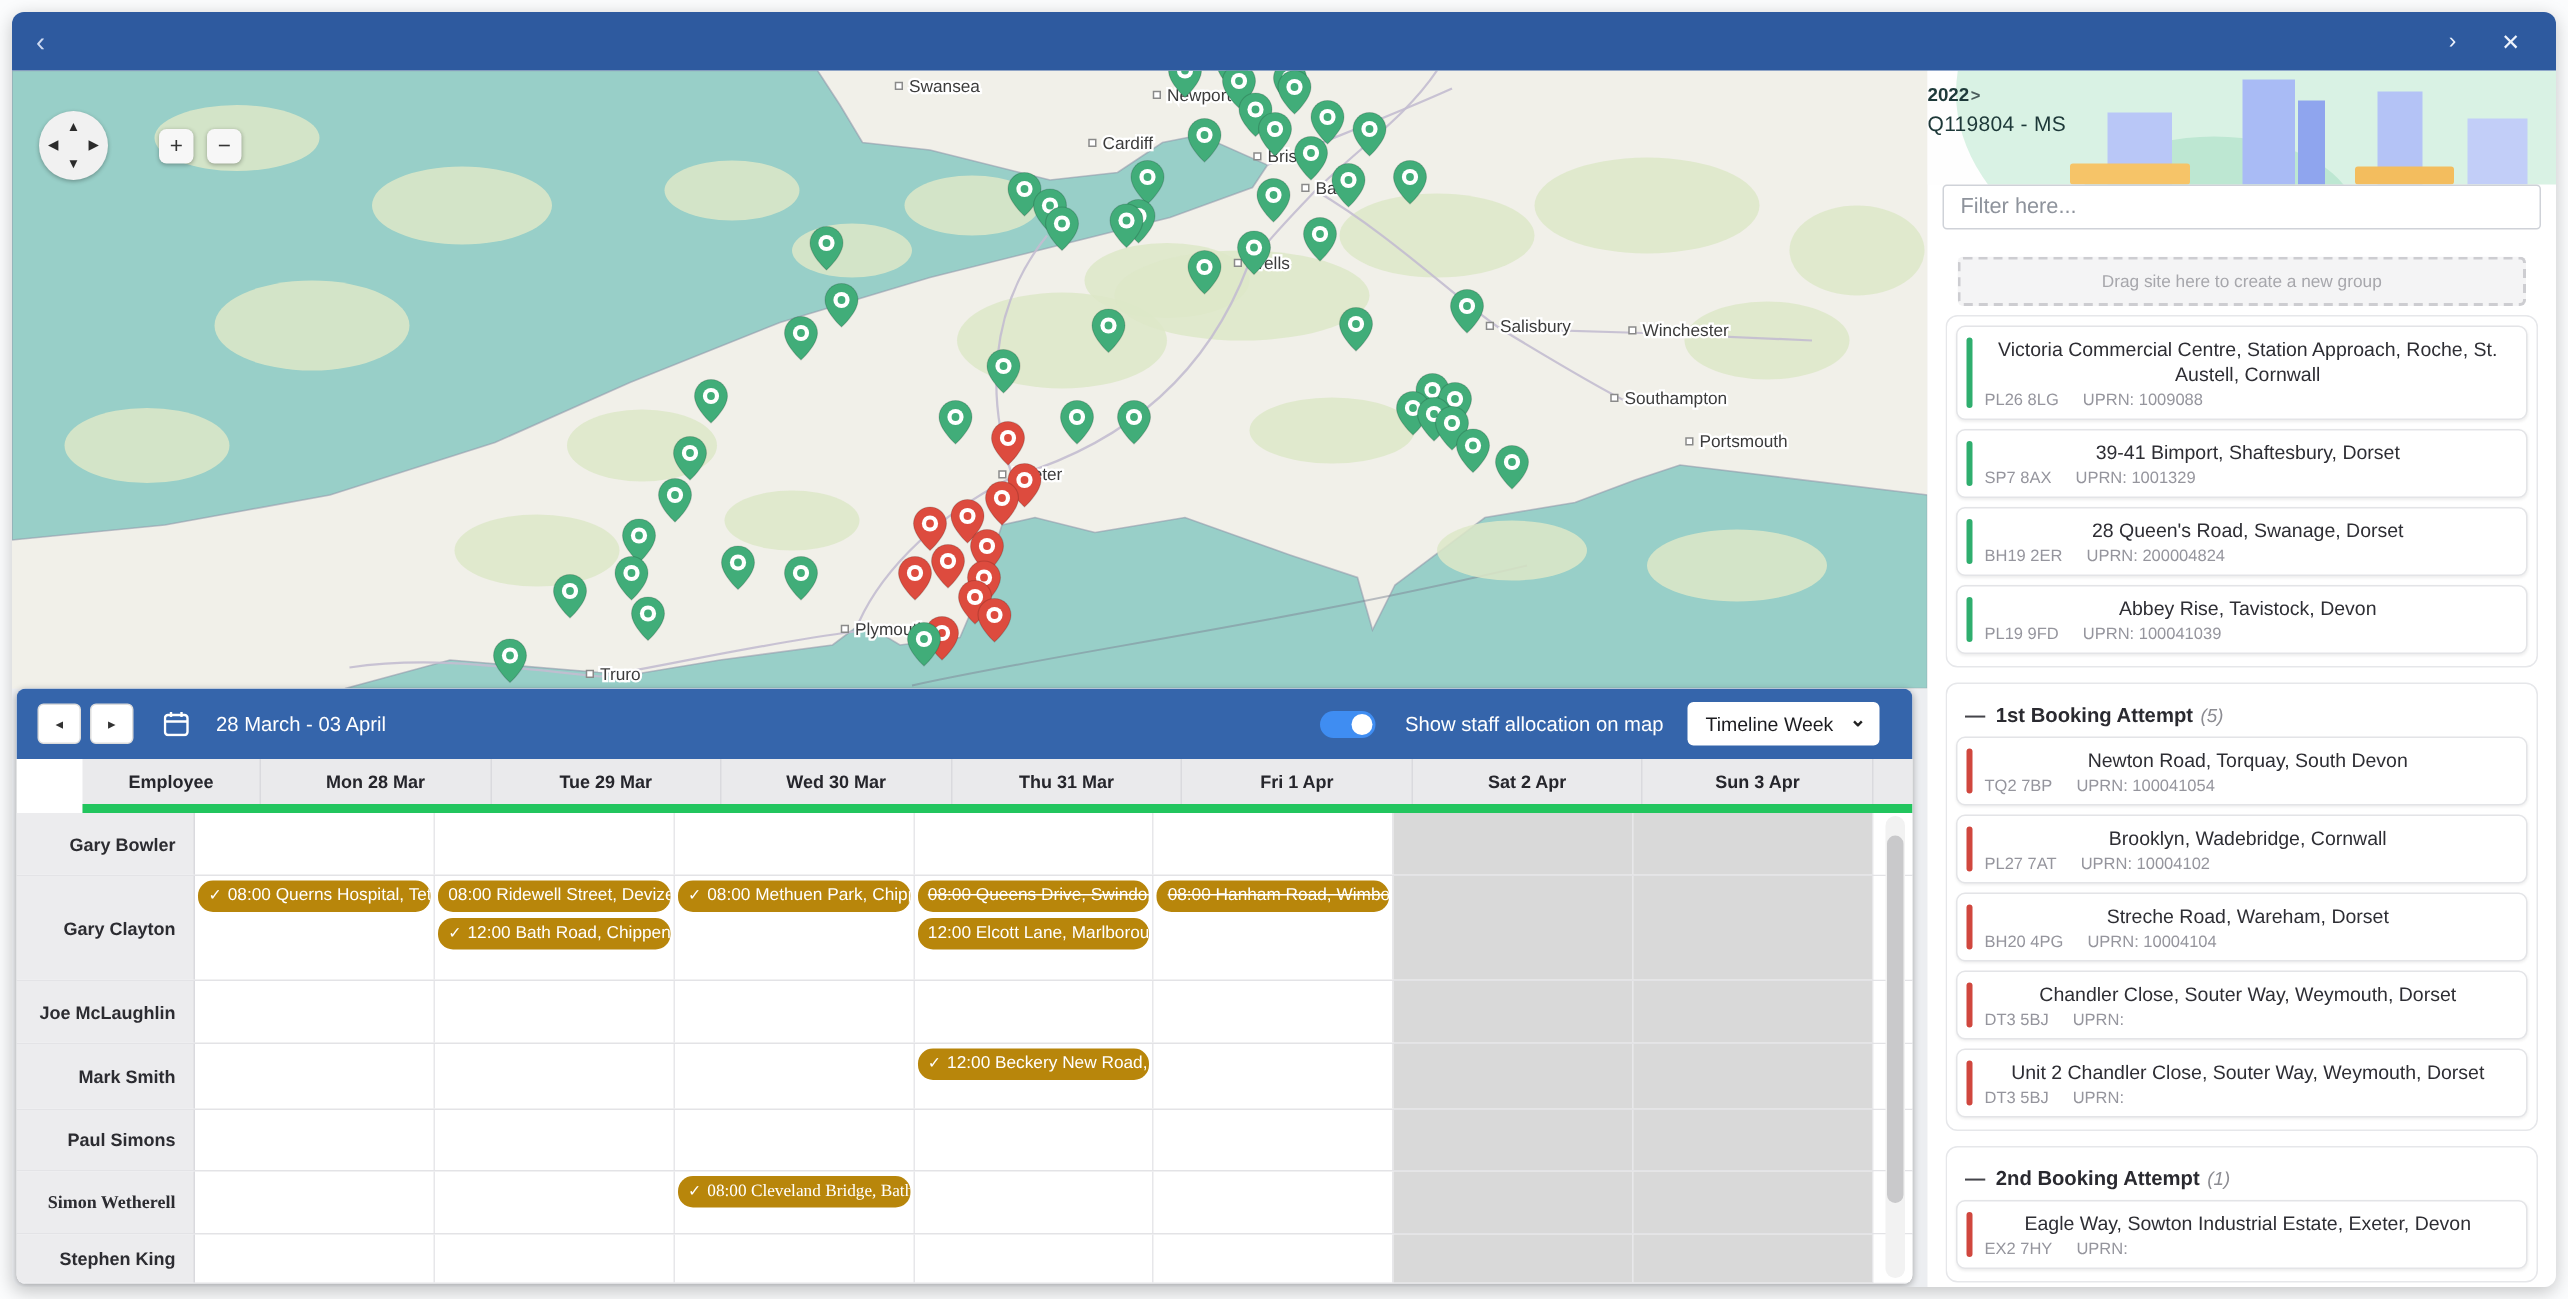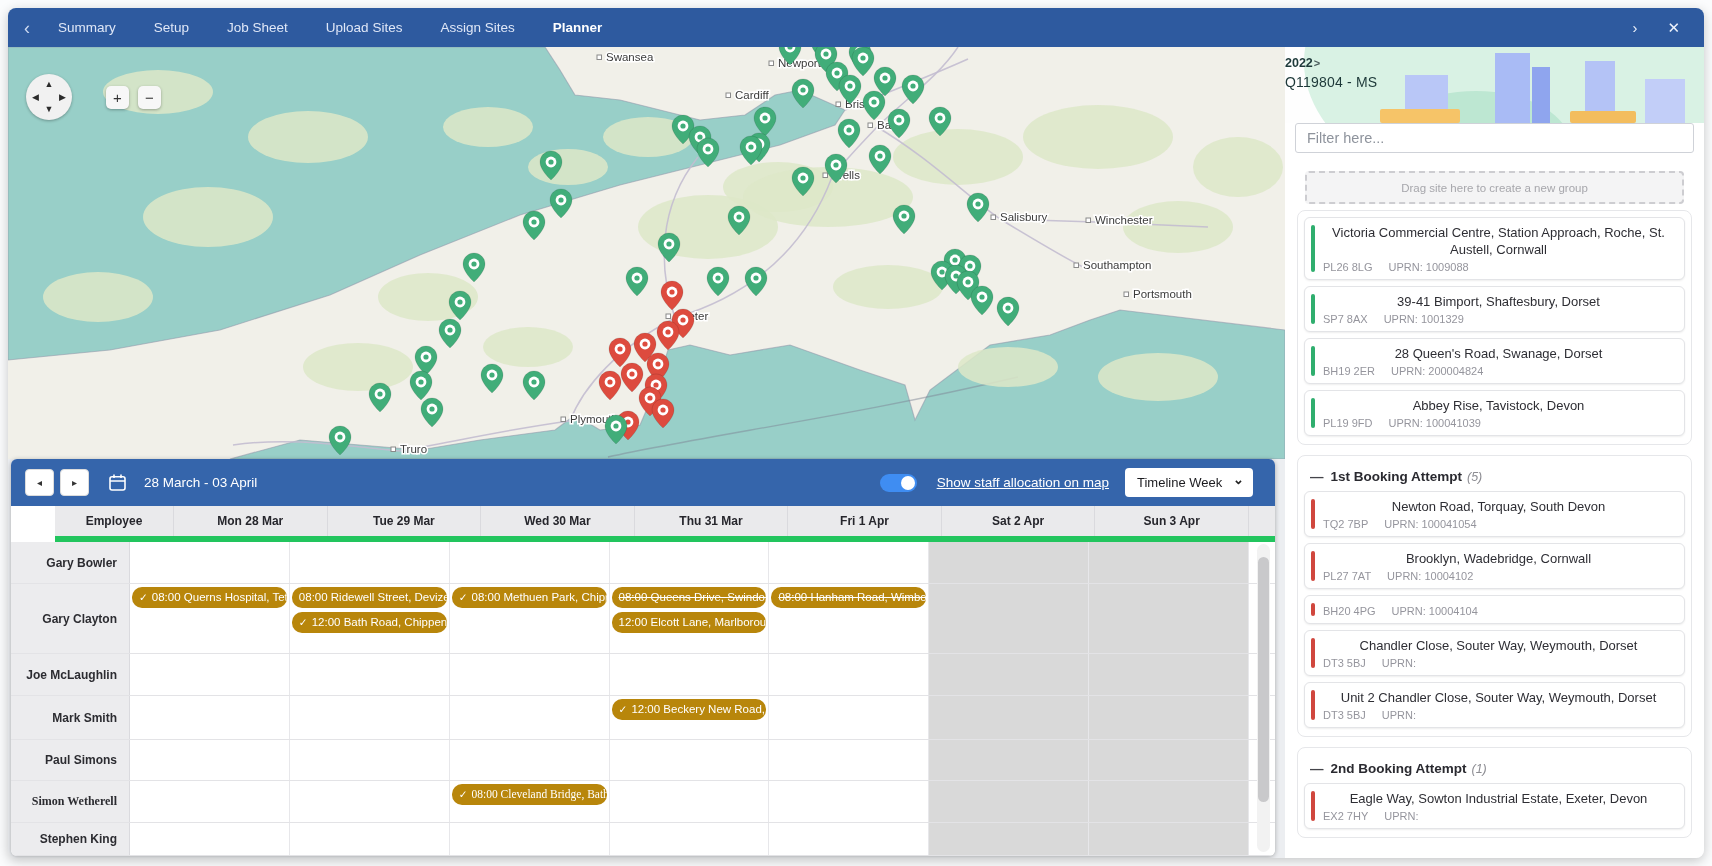--- a/index.html
+++ b/index.html
@@ -52,21 +52,21 @@
   .nav-btn{
     width:27px;height:25px;background:#fff;border:1px solid #dcdcdc;border-radius:4px;
     display:flex;align-items:center;justify-content:center;font-size:10px;color:#333;
     cursor:pointer;margin-right:6px;
   }
   .cal-wrap{margin:0 4px 0 14px;display:flex;align-items:center;}
   .date-range{color:#fff;font-size:13.5px;margin-left:14px;}
   .sch-spacer{flex:1;}
   .toggle{width:37px;height:18px;border-radius:10px;background:#3f8df2;position:relative;cursor:pointer;}
   .toggle .knob{position:absolute;right:2px;top:2px;width:14px;height:14px;border-radius:50%;background:#fff;}
-  .toggle-label{color:#fff;font-size:13.5px;margin:0 16px 0 20px;text-decoration:underline;}
+  .toggle-label{color:#fff;font-size:13.5px;margin:0 16px 0 20px;}
   .view-select{
     width:128px;height:29px;background:#fff;border-radius:4px;display:flex;align-items:center;
     justify-content:space-between;padding:0 9px 0 12px;box-sizing:border-box;font-size:13px;
     color:#1b1b1f;cursor:pointer;margin-right:8px;
   }
   .view-select .vchev{font-size:13px;font-weight:bold;color:#222;margin-top:-6px;}
   .sch-grid-cols{display:grid;grid-template-columns:119px repeat(7,1fr) 26px;}
   .sch-header{height:36px;background:#eaeaec;border-bottom:6px solid #22c55e;box-sizing:border-box;margin-left:44px;}
   .sch-header .hc{
     display:flex;align-items:center;justify-content:center;font-size:12px;font-weight:bold;
@@ -135,28 +135,20 @@
   .site-title{font-size:13px;color:#2e2e34;line-height:17px;}
   .site-meta{font-size:11px;color:#95959d;margin-top:3px;display:flex;gap:16px;}
 </style>
 </head>
 <body>
 
 <div class="window">
 
   <div class="navbar">
     <span class="nav-back">‹</span>
-    <div class="nav-tabs" id="nav-tabs">
-        <div class="tab">Summary</div>
-        <div class="tab">Setup</div>
-        <div class="tab">Job Sheet</div>
-        <div class="tab">Upload Sites</div>
-        <div class="tab">Assign Sites</div>
-        <div class="tab active">Planner</div>
-      </div>
     <div class="nav-right">
       <span>›</span>
       <span>✕</span>
     </div>
   </div>
 
   <div class="map">
     <svg id="map-svg" class="basemap" width="1277" height="412" viewBox="0 0 1277 412" preserveAspectRatio="none">
         <rect x="0" y="0" width="1277" height="412" fill="#f1f0e9"></rect>
         <polygon points="0,0 537,0 552,23 567,48 612,53 692,73 737,68 767,48 792,43 837,63 827,78 772,98 692,118 612,138 512,168 412,208 322,248 212,283 102,303 0,313" fill="#98cfc8" stroke="#8f94a8" stroke-width="1.1" stroke-opacity=".55"></polygon>
@@ -773,20 +765,21 @@
           <div class="site-card">
             <div class="accent" style="background: rgb(208, 71, 62);"></div>
             <div class="site-title">Brooklyn, Wadebridge, Cornwall</div>
             <div class="site-meta">
               <span>PL27 7AT</span>
               <span>UPRN: 10004102</span>
             </div>
           </div>
           <div class="site-card">
             <div class="accent" style="background: rgb(208, 71, 62);"></div>
+            <div class="site-title">Streche Road, Wareham, Dorset</div>
             <div class="site-meta">
               <span>BH20 4PG</span>
               <span>UPRN: 10004104</span>
             </div>
           </div>
           <div class="site-card">
             <div class="accent" style="background: rgb(208, 71, 62);"></div>
             <div class="site-title">Chandler Close, Souter Way, Weymouth, Dorset</div>
             <div class="site-meta">
               <span>DT3 5BJ</span>

